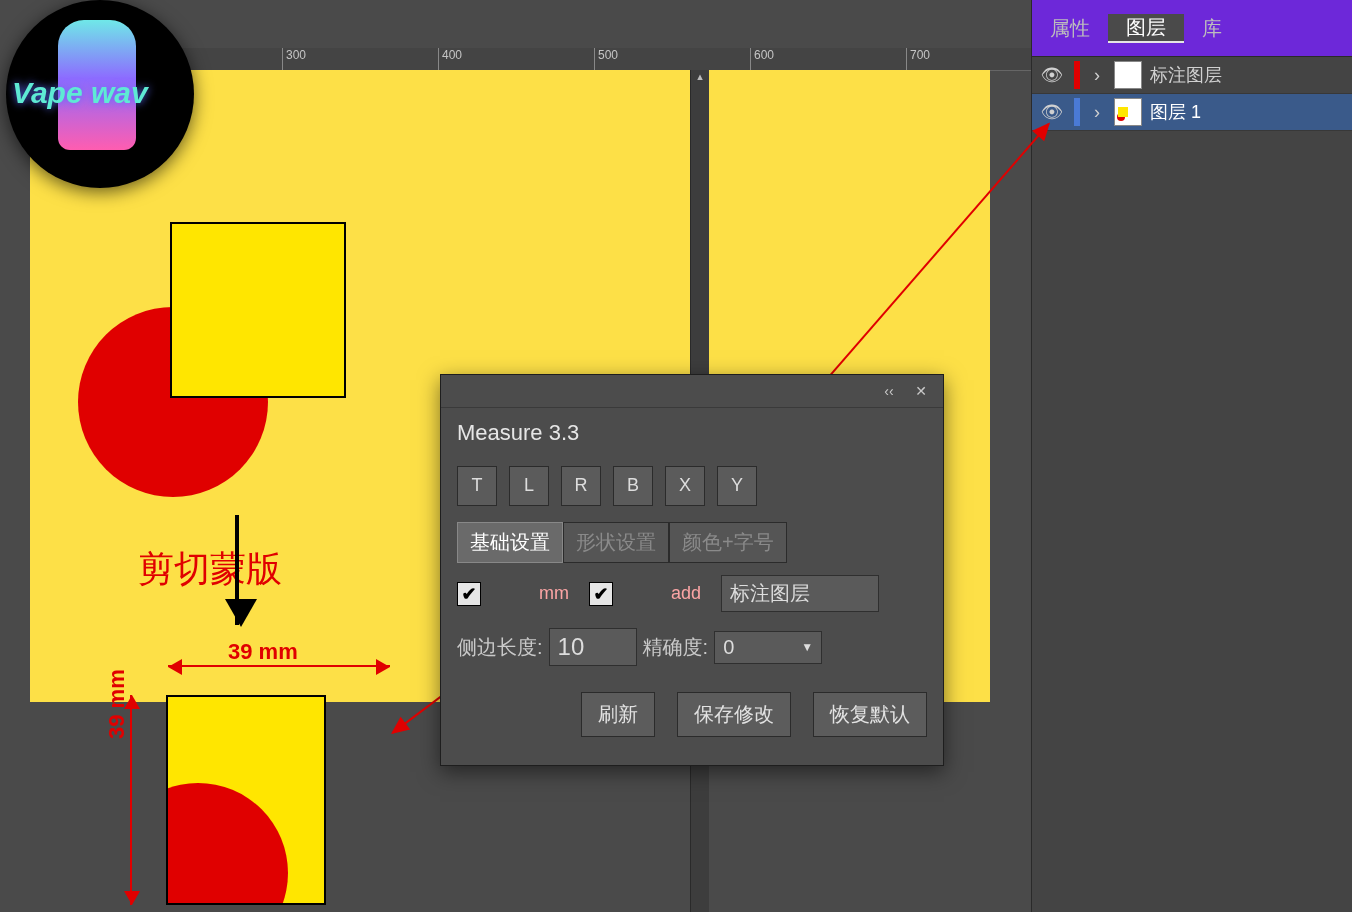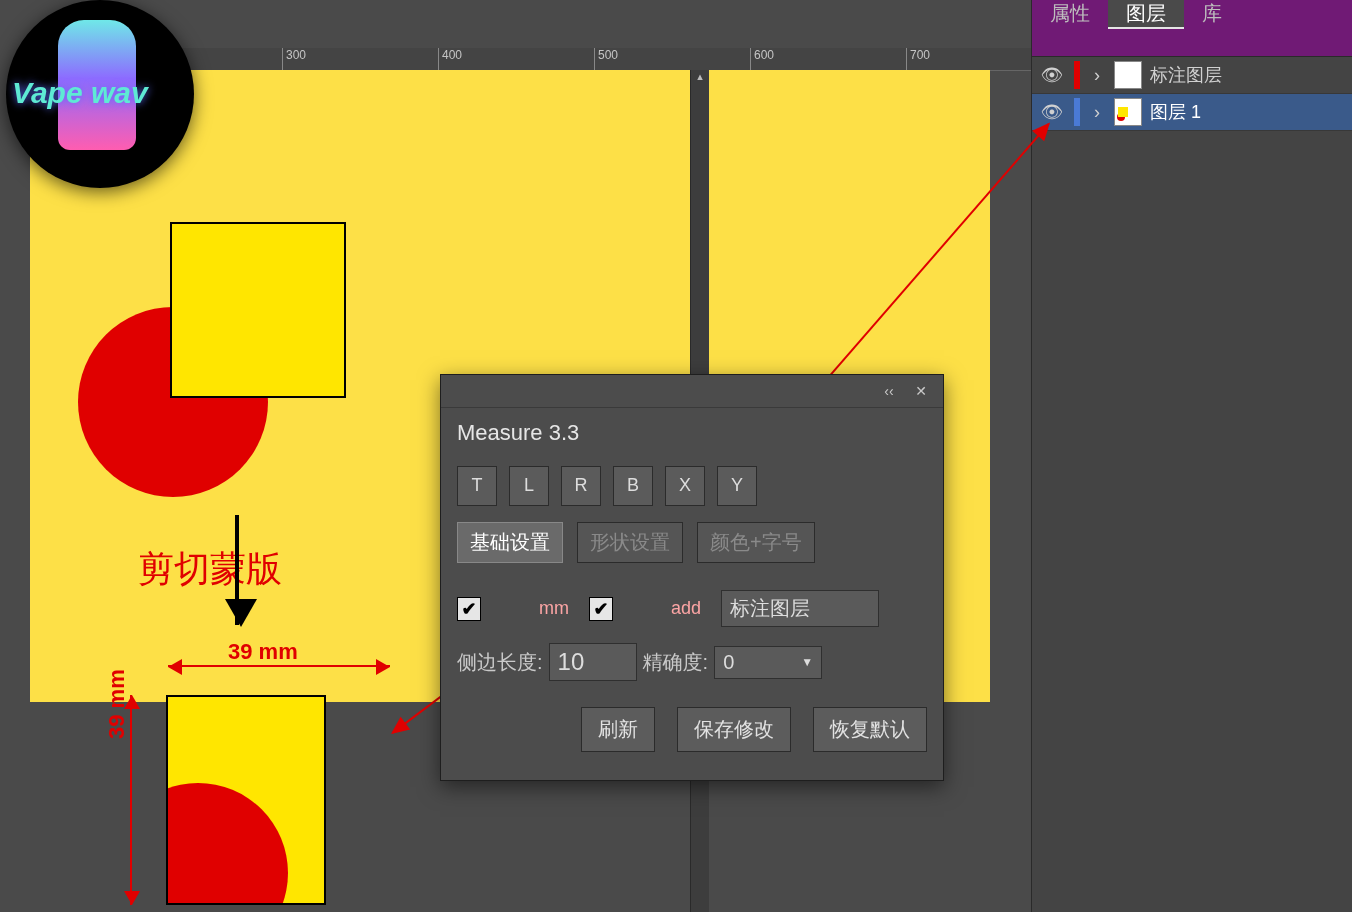--- a/index.html
+++ b/index.html
@@ -275,22 +275,21 @@
     height: 38px;
     line-height: 36px;
     text-align: center;
     background: #5b5b5b;
     border: 1px solid #2b2b2b;
     color: #ddd;
     font-size: 18px;
   }
   .tab-row {
     display: flex;
-    gap: 14px;
-    margin-bottom: 27px;
+    margin-bottom: 12px;
     align-items: flex-end;
   }
   .tab-btn {
     padding: 6px 12px;
     background: #555;
     border: 1px solid #2b2b2b;
     color: #d0d0d0;
     font-size: 20px;
   }
   .tab-btn.active {
@@ -370,23 +369,23 @@
   .right-panel {
     width: 320px;
     background: #424242;
     border-left: 1px solid #2a2a2a;
     display: flex;
     flex-direction: column;
   }
   .right-tabs {
     display: flex;
     height: 56px;
-    align-items: flex-start;
+    align-items: center;
     border-bottom: 1px solid #2a2a2a;
-    background: #701a75;
+    background: #6d28d9;
   }
   .right-tab {
     padding: 0 18px;
     display: flex;
     align-items: center;
     font-size: 20px;
     color: #bdbdbd;
   }
   .right-tab.active {
     background: #4a4a4a;

